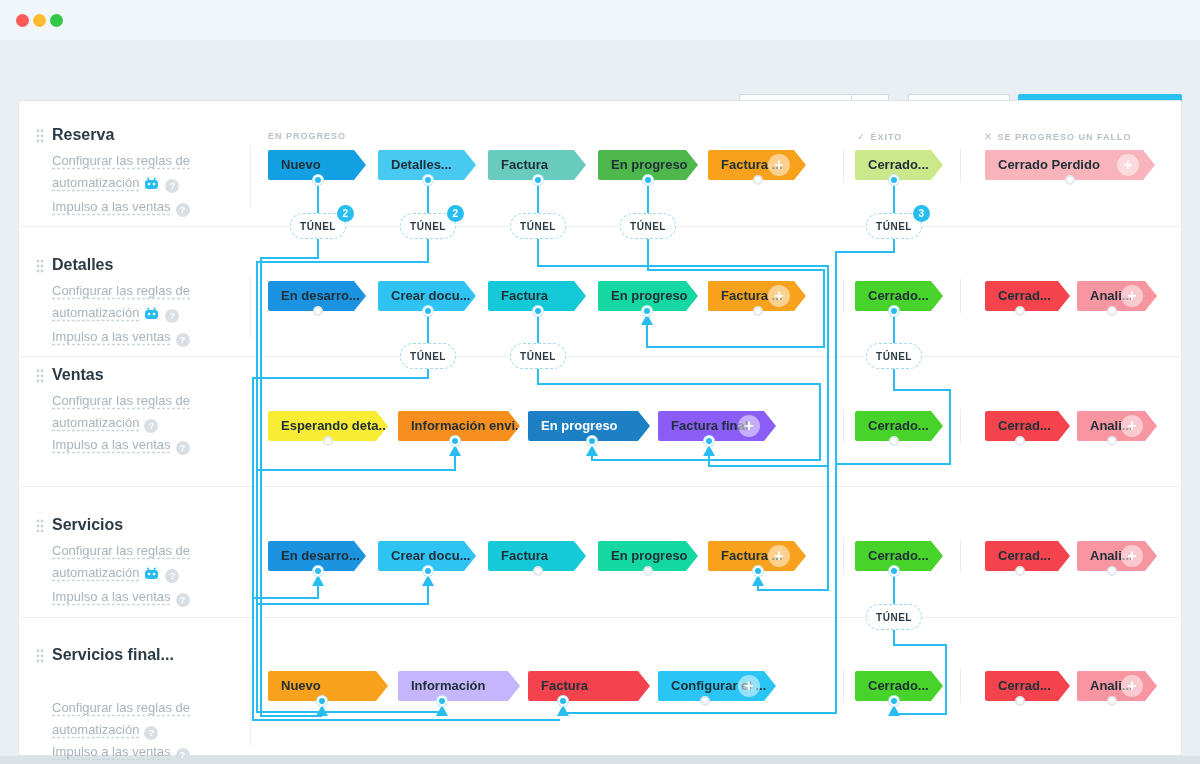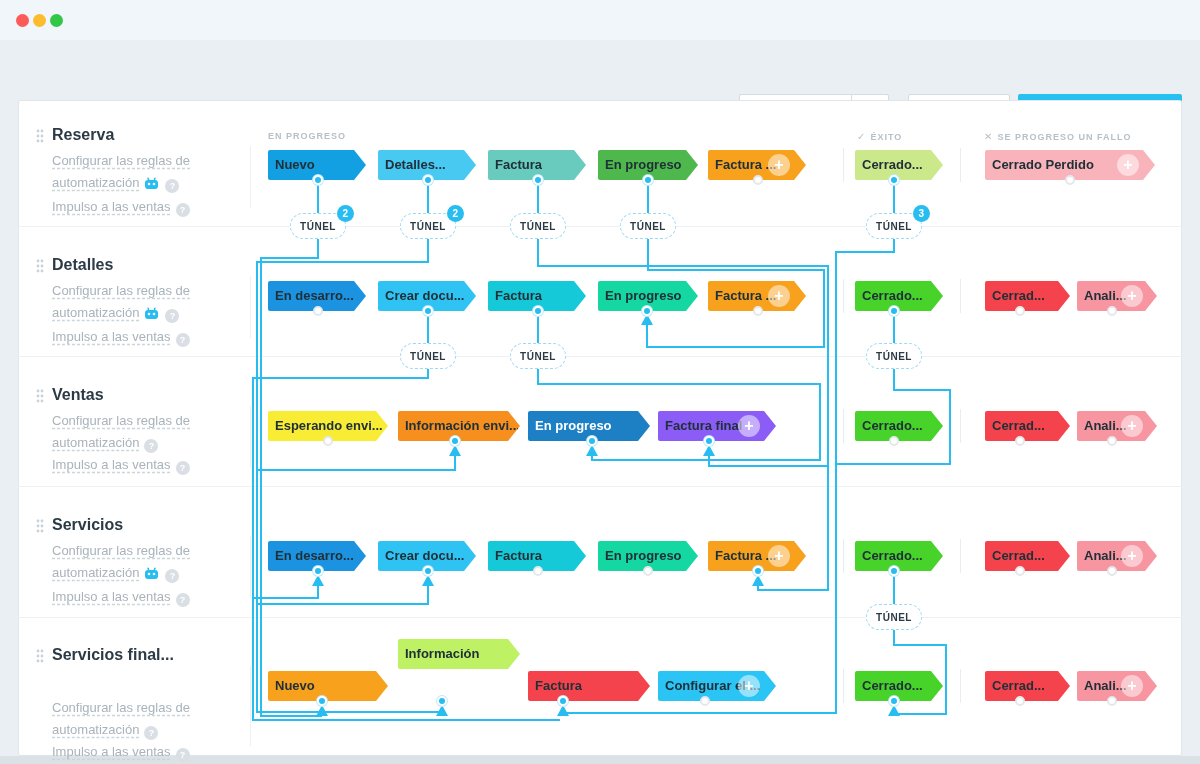--- a/index.html
+++ b/index.html
@@ -33,21 +33,21 @@
   
   .pipe { position:absolute; left:36px; width:212px; }
   .handle { position:absolute; left:0; top:3px; cursor:grab; }
   .pipe h2 { margin-left:16px; font-size:16px; font-weight:bold; color:#2b3a45; white-space:nowrap; }
   .plink { position:absolute; left:16px; width:186px; font-size:13px; line-height:22px; color:#a9b3bb; }
   .ltext { text-decoration:underline; text-decoration-style:dashed; text-decoration-color:#ccd5da; text-underline-offset:3px; cursor:pointer; }
   .qico { display:inline-block; width:14px; height:14px; border-radius:50%; background:#d9dfe4; color:#fff; font-size:9px; font-weight:bold;
           text-align:center; line-height:14px; margin-left:5px; vertical-align:-2px; cursor:pointer; }
   .botico { display:inline-block; vertical-align:-2px; margin-left:4px; cursor:pointer; }
   
-  .chip { position:absolute; height:30px; line-height:30px; padding-left:7px; font-size:13px; font-weight:bold; color:#203038;
+  .chip { position:absolute; height:30px; line-height:30px; padding-left:13px; font-size:13px; font-weight:bold; color:#203038;
           white-space:nowrap; overflow:hidden; cursor:pointer;
           clip-path: polygon(0 0, calc(100% - 12px) 0, 100% 50%, calc(100% - 12px) 100%, 0 100%); border-radius:2px; }
   .plus { position:absolute; right:16px; top:4px; width:22px; height:22px; border-radius:50%; background:rgba(255,255,255,.5);
           color:#fff; font-size:16px; font-weight:bold; text-align:center; line-height:21px; cursor:pointer; }
   
   .dot { position:absolute; width:10px; height:10px; border-radius:50%; cursor:pointer; z-index:6; }
   .dot.f { background:#27bdf0; border:2px solid #fff; box-shadow:0 0 0 1px #bfe9f9; }
   .dot.h { background:#fff; border:2px solid #e3e8eb; }
   
   .tunnel { position:absolute; width:56px; height:26px; background:#fff; border:1px dashed #9bd9f4; border-radius:13px;
@@ -183,21 +183,21 @@
           </g>
           <circle cx="6" cy="7" r="1.3" fill="#fff"></circle>
           <circle cx="11" cy="7" r="1.3" fill="#fff"></circle>
         </svg></span><span class="qico">?</span>
   </div>
   <div class="plink" style="position:relative;left:16px">
     <span class="ltext">Impulso a las ventas</span><span class="qico">?</span>
   </div>
 </div>
 
-<div class="pipe" style="top:386px">
+<div class="pipe" style="top:366px">
   <span class="handle"><svg width="8" height="16">
         <g fill="#c9d1d8">
           <circle cx="2" cy="2" r="1.4"></circle>
           <circle cx="6" cy="2" r="1.4"></circle>
           <circle cx="2" cy="7" r="1.4"></circle>
           <circle cx="6" cy="7" r="1.4"></circle>
           <circle cx="2" cy="12" r="1.4"></circle>
           <circle cx="6" cy="12" r="1.4"></circle>
         </g>
       </svg></span>
@@ -268,39 +268,39 @@
 
 <div class="chip" style="left: 268px; top: 281px; width: 98px; background: rgb(27, 147, 224);"><span>En desarro...</span></div>
 <div class="chip" style="left: 378px; top: 281px; width: 98px; background: rgb(47, 195, 243);"><span>Crear docu...</span></div>
 <div class="chip" style="left: 488px; top: 281px; width: 98px; background: rgb(22, 201, 216);"><span>Factura</span></div>
 <div class="chip" style="left: 598px; top: 281px; width: 100px; background: rgb(20, 215, 161);"><span>En progreso</span></div>
 <div class="chip" style="left: 708px; top: 281px; width: 98px; background: rgb(248, 161, 29);"><span>Factura ...</span><span class="plus">+</span></div>
 <div class="chip" style="left: 855px; top: 281px; width: 88px; background: rgb(71, 211, 42);"><span>Cerrado...</span></div>
 <div class="chip" style="left: 985px; top: 281px; width: 85px; background: rgb(244, 67, 76);"><span>Cerrad...</span></div>
 <div class="chip" style="left: 1077px; top: 281px; width: 80px; background: rgb(247, 149, 161);"><span>Anali...</span><span class="plus" style="right:14px">+</span></div>
 
-<div class="chip" style="left: 268px; top: 411px; width: 120px; background: rgb(248, 236, 53);"><span>Esperando envi...</span></div>
+<div class="chip" style="left: 268px; top: 411px; width: 120px; background: rgb(248, 236, 53);"><span>Esperando deta...</span></div>
 <div class="chip" style="left: 398px; top: 411px; width: 122px; background: rgb(247, 143, 31);"><span>Información envi...</span></div>
 <div class="chip" style="left: 528px; top: 411px; width: 122px; background: rgb(30, 128, 196); color: rgb(255, 255, 255);"><span>En progreso</span></div>
 <div class="chip" style="left: 658px; top: 411px; width: 118px; background: #8b5cf6;"><span>Factura final</span><span class="plus">+</span></div>
 <div class="chip" style="left: 855px; top: 411px; width: 88px; background: rgb(71, 211, 42);"><span>Cerrado...</span></div>
 <div class="chip" style="left: 985px; top: 411px; width: 85px; background: rgb(244, 67, 76);"><span>Cerrad...</span></div>
 <div class="chip" style="left: 1077px; top: 411px; width: 80px; background: rgb(247, 149, 161);"><span>Anali...</span><span class="plus" style="right:14px">+</span></div>
 
 <div class="chip" style="left: 268px; top: 541px; width: 98px; background: rgb(27, 147, 224);"><span>En desarro...</span></div>
 <div class="chip" style="left: 378px; top: 541px; width: 98px; background: rgb(47, 195, 243);"><span>Crear docu...</span></div>
 <div class="chip" style="left: 488px; top: 541px; width: 98px; background: rgb(22, 201, 216);"><span>Factura</span></div>
 <div class="chip" style="left: 598px; top: 541px; width: 100px; background: rgb(20, 215, 161);"><span>En progreso</span></div>
 <div class="chip" style="left: 708px; top: 541px; width: 98px; background: rgb(248, 161, 29);"><span>Factura ...</span><span class="plus">+</span></div>
 <div class="chip" style="left: 855px; top: 541px; width: 88px; background: rgb(71, 211, 42);"><span>Cerrado...</span></div>
 <div class="chip" style="left: 985px; top: 541px; width: 85px; background: rgb(244, 67, 76);"><span>Cerrad...</span></div>
 <div class="chip" style="left: 1077px; top: 541px; width: 80px; background: rgb(247, 149, 161);"><span>Anali...</span><span class="plus" style="right:14px">+</span></div>
 
 <div class="chip" style="left: 268px; top: 671px; width: 120px; background: rgb(248, 161, 29);"><span>Nuevo</span></div>
-<div class="chip" style="left: 398px; top: 639px; width: 122px; background: #bef264;"><span>Información</span></div>
+<div class="chip" style="left: 398px; top: 671px; width: 122px; background: #c4b5fd;"><span>Información</span></div>
 <div class="chip" style="left: 528px; top: 671px; width: 122px; background: rgb(244, 67, 76);"><span>Factura</span></div>
 <div class="chip" style="left: 658px; top: 671px; width: 118px; background: rgb(42, 196, 245);"><span>Configurar el ...</span><span class="plus">+</span></div>
 <div class="chip" style="left: 855px; top: 671px; width: 88px; background: rgb(71, 211, 42);"><span>Cerrado...</span></div>
 <div class="chip" style="left: 985px; top: 671px; width: 85px; background: rgb(244, 67, 76);"><span>Cerrad...</span></div>
 <div class="chip" style="left: 1077px; top: 671px; width: 80px; background: rgb(247, 149, 161);"><span>Anali...</span><span class="plus" style="right:14px">+</span></div>
 
 <i class="dot f" style="left:313px;top:175px"></i>
 <i class="dot f" style="left:423px;top:175px"></i>
 <i class="dot f" style="left:533px;top:175px"></i>
 <i class="dot f" style="left:643px;top:175px"></i>

